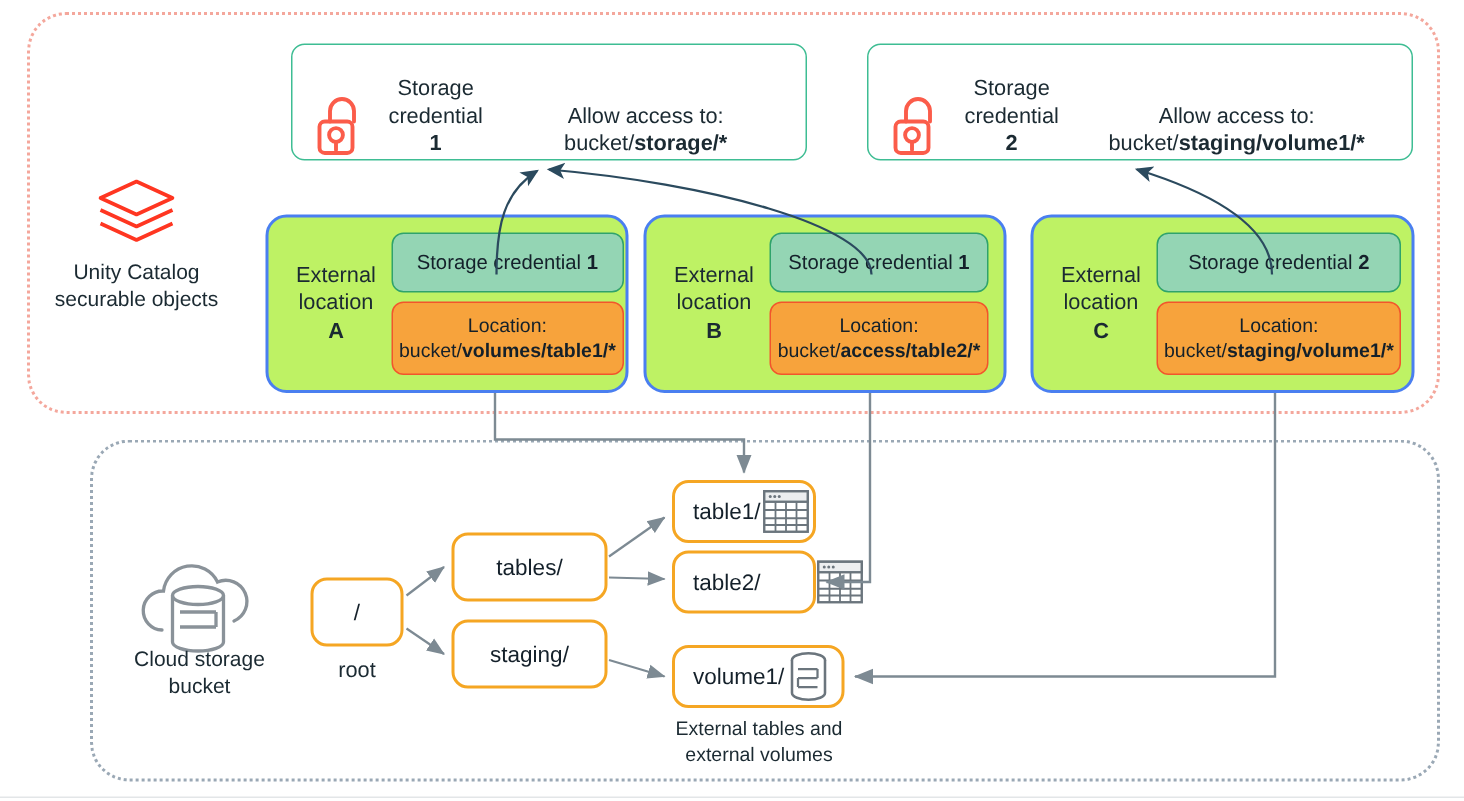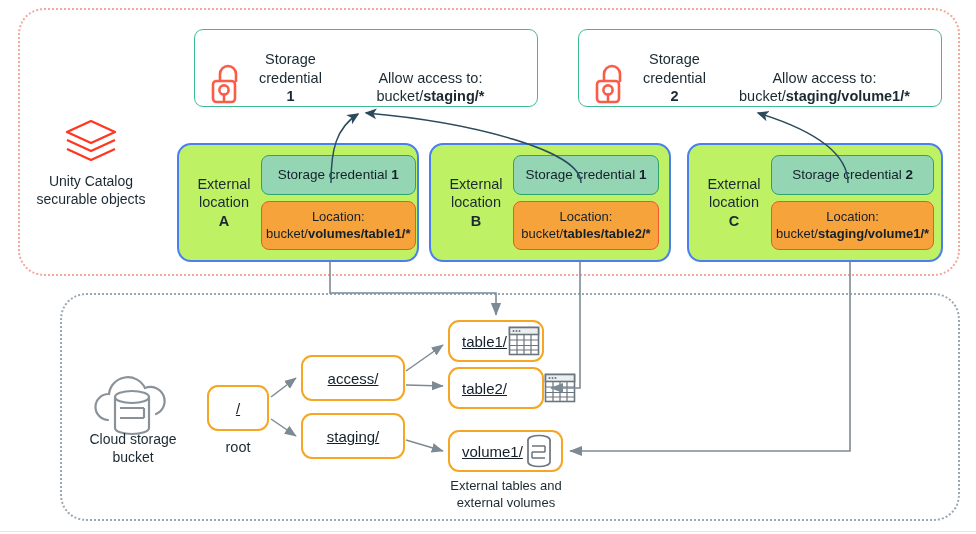--- a/index.html
+++ b/index.html
@@ -127,21 +127,21 @@
     border: 2px solid #f5a623;
     border-radius: 11px;
     background: #ffffff;
     display: flex;
     align-items: center;
     justify-content: center;
     font-size: 15px;
     color: #14202a;
   }
   .node.with-icon { justify-content: space-between; padding: 0 6px 0 12px; }
-  .node-label { line-height: 1; text-decoration: underline; }
+  .node-label { line-height: 1; }
   .node-icon { display: block; flex: 0 0 auto; }
 
   .tree-caption {
     text-align: center;
     font-size: 13px;
     color: #1b2a32;
     line-height: 1.3;
     white-space: pre-line;
   }
 
@@ -160,21 +160,21 @@
   <div class="abs cred-box" style="left:194px; top:29px; width:344px; height:78px;">
     <svg class="cred-lock" width="38" height="44" viewBox="0 0 38 44">
       <path d="M11 19 V12 A8 8 0 0 1 27 12 V19" fill="none" stroke="#fb5c4a" stroke-width="2.6" stroke-linecap="round"></path>
       <rect x="4" y="19" width="22" height="21" rx="3.5" fill="none" stroke="#fb5c4a" stroke-width="2.6"></rect>
       <circle cx="15" cy="28" r="4.6" fill="none" stroke="#fb5c4a" stroke-width="2.6"></circle>
       <path d="M15 32.6 V38" fill="none" stroke="#fb5c4a" stroke-width="2.6" stroke-linecap="round"></path>
     </svg>
     <div class="cred-title"><span>Storage</span><br><span>credential</span><br><b>1</b></div>
     <div class="cred-allow">
       <div class="l1">Allow access to:</div>
-      <div class="l2"><span>bucket/</span><b>staging/*</b></div>
+      <div class="l2"><span>bucket/</span><b>storage/*</b></div>
     </div>
   </div>
 
   <div class="abs cred-box" style="left:578px; top:29px; width:364px; height:78px;">
     <svg class="cred-lock" width="38" height="44" viewBox="0 0 38 44">
       <path d="M11 19 V12 A8 8 0 0 1 27 12 V19" fill="none" stroke="#fb5c4a" stroke-width="2.6" stroke-linecap="round"></path>
       <rect x="4" y="19" width="22" height="21" rx="3.5" fill="none" stroke="#fb5c4a" stroke-width="2.6"></rect>
       <circle cx="15" cy="28" r="4.6" fill="none" stroke="#fb5c4a" stroke-width="2.6"></circle>
       <path d="M15 32.6 V38" fill="none" stroke="#fb5c4a" stroke-width="2.6" stroke-linecap="round"></path>
     </svg>
@@ -203,21 +203,21 @@
       </div>
     </div>
   </div>
 
   <div class="abs extloc" style="left:429px; top:143px; width:242px; height:119px;">
     <div class="extloc-label"><span>External</span><br><span>location</span><br><b>B</b></div>
     <div class="extloc-stack">
       <div class="chip-cred"><span>Storage credential</span> <b>1</b></div>
       <div class="chip-loc">
         <div>Location:</div>
-        <div><span>bucket/</span><b>tables/table2/*</b></div>
+        <div><span>bucket/</span><b>access/table2/*</b></div>
       </div>
     </div>
   </div>
 
   <div class="abs extloc" style="left:687px; top:143px; width:256px; height:119px;">
     <div class="extloc-label"><span>External</span><br><span>location</span><br><b>C</b></div>
     <div class="extloc-stack">
       <div class="chip-cred"><span>Storage credential</span> <b>2</b></div>
       <div class="chip-loc">
         <div>Location:</div>
@@ -234,21 +234,21 @@
   </svg>
   <div class="abs side-caption" style="left:40px; top:430px; width:186px;">Cloud storage
 bucket</div>
 
   <div class="abs node" style="left:207px; top:385px; width:62px; height:46px;">
     <span class="node-label">/</span>
   </div>
   <div class="abs tree-caption" style="left:197px; top:438px; width:82px; font-size:14.5px;">root</div>
 
   <div class="abs node" style="left:301px; top:355px; width:104px; height:46px;">
-    <span class="node-label">access/</span>
+    <span class="node-label">tables/</span>
   </div>
 
   <div class="abs node" style="left:301px; top:413px; width:104px; height:46px;">
     <span class="node-label">staging/</span>
   </div>
 
   <div class="abs node with-icon" style="left:448px; top:320px; width:96px; height:42px;">
     <span class="node-label">table1/</span>
     <svg class="node-icon" width="34" height="32" viewBox="0 0 34 32">
       <rect x="2.5" y="2.5" width="29" height="27" fill="#ffffff" stroke="#6b757d" stroke-width="1.6"></rect>

